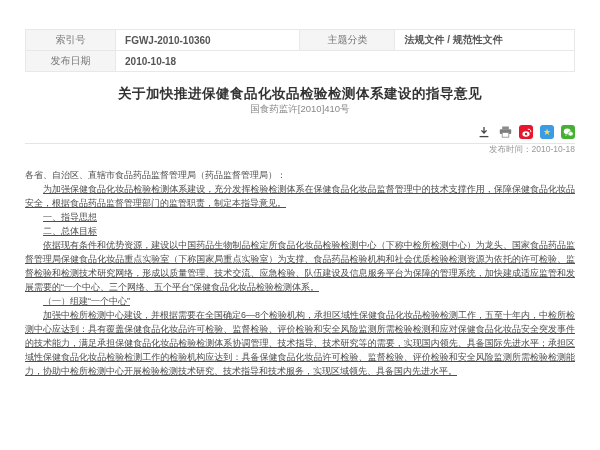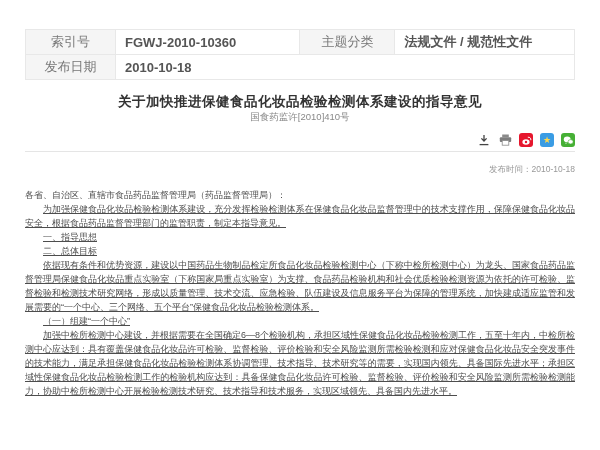--- a/index.html
+++ b/index.html
@@ -2,33 +2,33 @@
 <html><head>
 <meta charset="utf-8">
 <style>
   * { margin: 0; padding: 0; box-sizing: border-box; }
   html, body { width: 600px; height: 450px; background: #ffffff; overflow: hidden; }
   body { font-family: "Liberation Sans", "DejaVu Sans", sans-serif; color: #4d4d4d; }
   .page { width: 600px; height: 450px; padding: 29px 25px 0 25px; background: #fff; }
 
   
   table.meta { width: 100%; border-collapse: collapse; table-layout: fixed; }
-  table.meta td { border: 1px solid #e8e8e8; font-size: 13px; height: 21px; padding: 3px 9px; color: #666; overflow: hidden; white-space: nowrap; }
+  table.meta td { border: 1px solid #e8e8e8; font-size: 10px; height: 21px; padding: 3px 9px; color: #666; overflow: hidden; white-space: nowrap; }
   table.meta td.lbl { background: #f5f5f5; text-align: center; color: #777; }
   table.meta td.val { background: #ffffff; color: #555; font-weight: bold; }
 
   
   .doc-title { margin-top: 13px; text-align: center; font-size: 13.5px; font-weight: bold; color: #333; letter-spacing: 0.5px; }
   .doc-number { text-align: center; font-size: 9.5px; color: #888; }
 
   
   .toolbar { margin-top: 9px; display: flex; justify-content: flex-end; align-items: center; gap: 7px; padding-bottom: 4px; border-bottom: 1px solid #e5e5e5; }
   .tool-btn { display: inline-flex; width: 14px; height: 13px; align-items: center; justify-content: center; cursor: pointer; }
   .share-badge { display: inline-flex; width: 14px; height: 14px; border-radius: 3px; align-items: center; justify-content: center; cursor: pointer; font-size: 9px; line-height: 1; }
-  .pub-time { margin-top: 12px; text-align: right; font-size: 8.5px; color: #999; }
+  .pub-time { margin-top: 0; text-align: right; font-size: 8.5px; color: #999; }
 
   
   .doc-body { margin-top: 12px; }
   .doc-body p { font-size: 9px; line-height: 14px; color: #4d4d4d; text-align: justify; }
   .doc-body p.ind { text-indent: 2em; text-decoration: underline; }
 </style>
 </head>
 <body>
 
 <div class="page">

